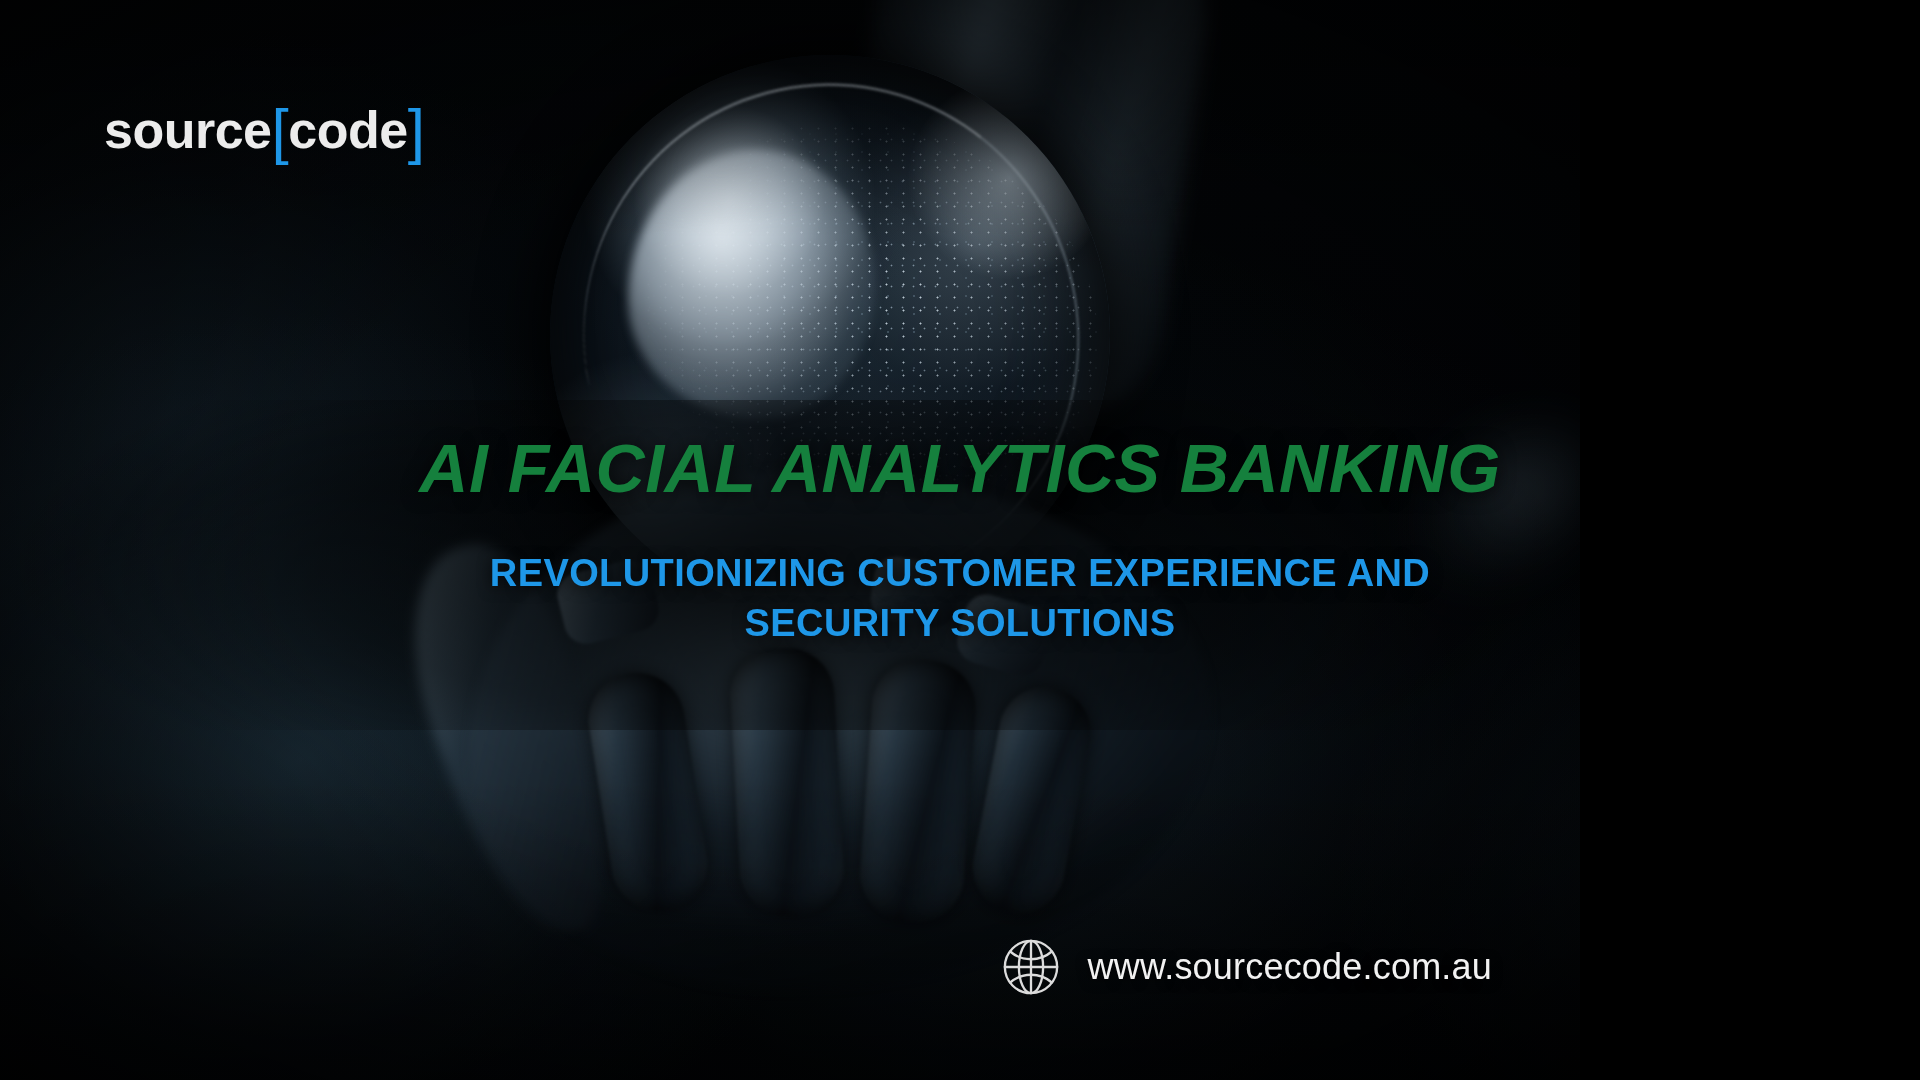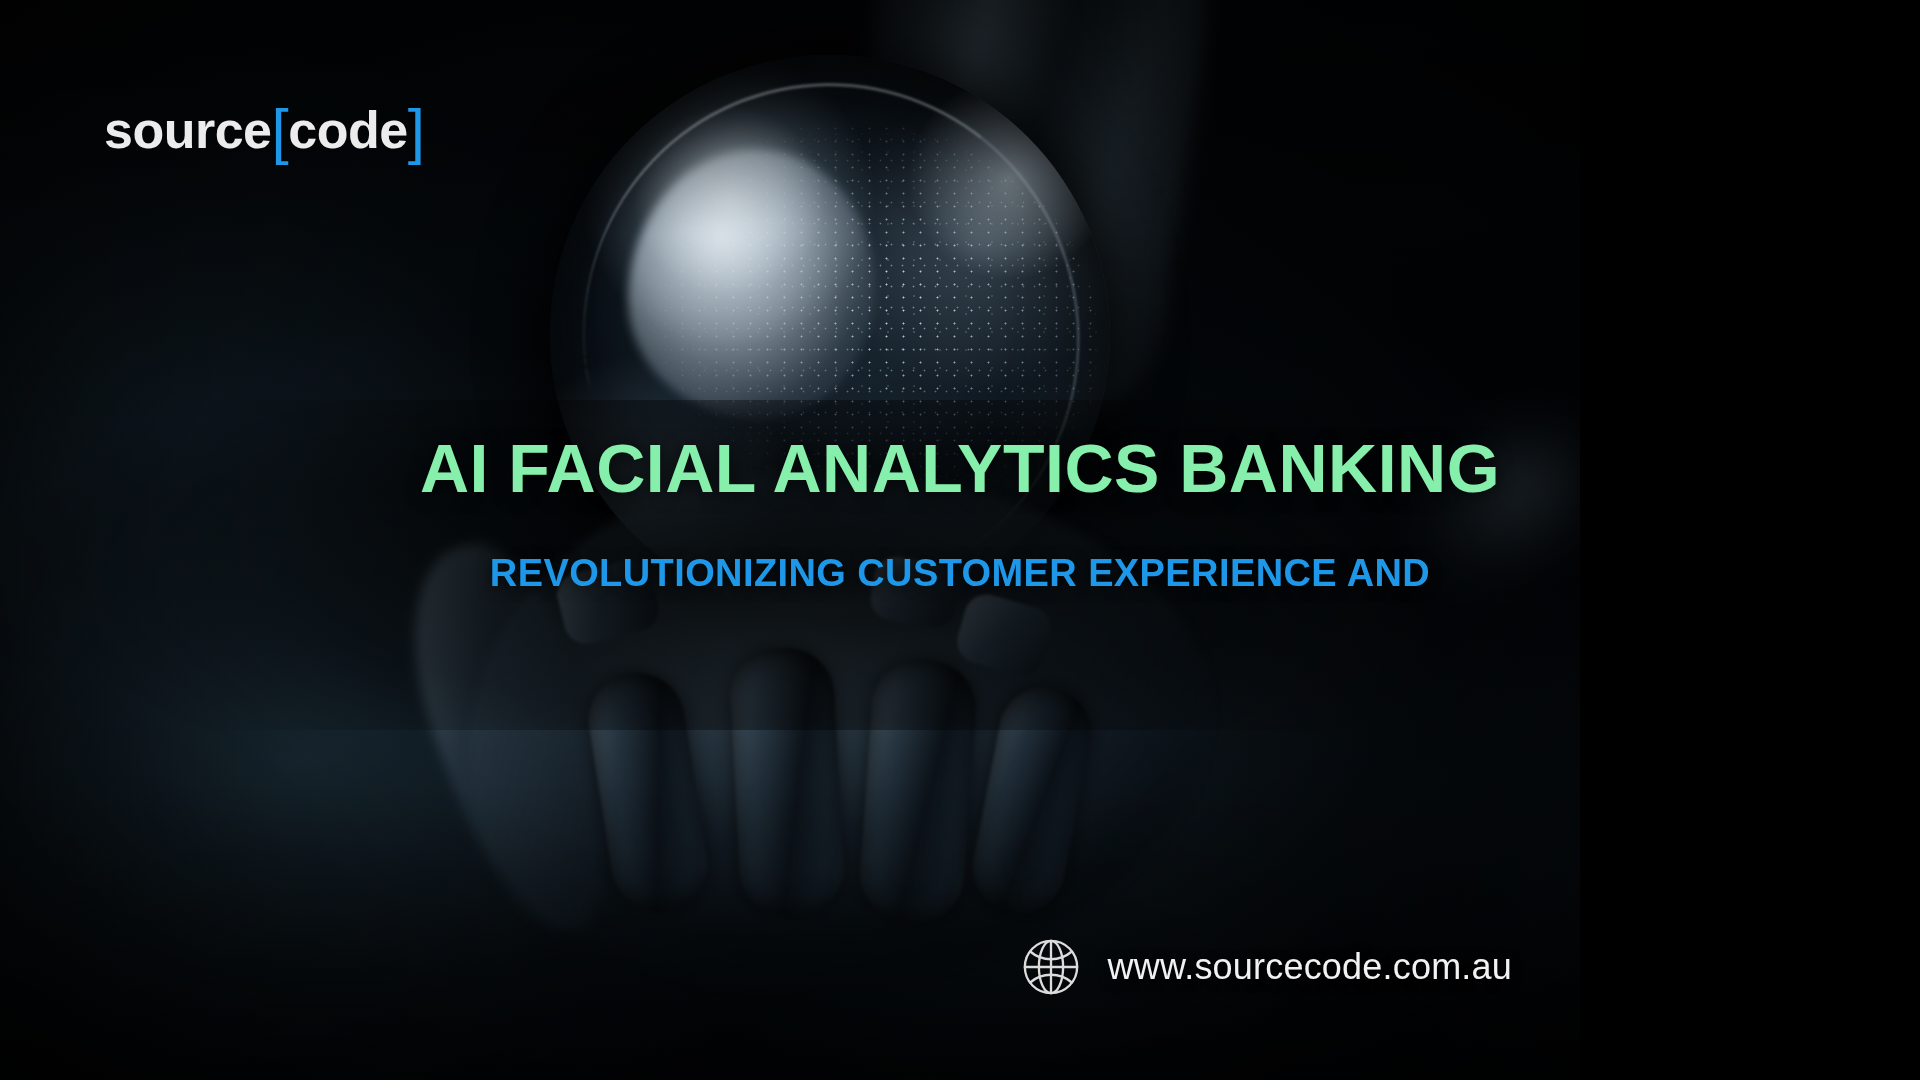--- a/index.html
+++ b/index.html
@@ -234,43 +234,44 @@
   .headline-block {
     position: absolute;
     left: 0;
     top: 432px;
     width: 1920px;
     text-align: center;
     z-index: 5;
   }
   .headline {
     margin: 0;
-    color: #86efac;
+    color: #15803d;
     font-size: 68px;
     font-weight: 700;
     letter-spacing: 0.5px;
     line-height: 1.06;
     text-transform: uppercase;
     text-shadow: 0 2px 18px rgba(0,0,0,0.75);
+    font-style: italic;
   }
   .subheadline {
     margin: 44px 0 0 0;
     color: #1E97E8;
     font-size: 38px;
     font-weight: 700;
     letter-spacing: 0.4px;
     line-height: 1.32;
     text-transform: uppercase;
     text-shadow: 0 2px 14px rgba(0,0,0,0.7);
   }
   .subheadline .line { display: block; }
 
   .footer {
     position: absolute;
-    right: 68px;
+    right: 88px;
     bottom: 82px;
     display: flex;
     align-items: center;
     gap: 26px;
     z-index: 5;
   }
   .globe-icon { width: 62px; height: 62px; display: block; flex: 0 0 auto; }
   .site-url {
     color: #f2f2f2;
     font-size: 36px;
@@ -317,20 +318,21 @@
   <div class="bg-layer vignette"></div>
 
   <div class="logo">
     <span>source</span><span class="bracket">[</span><span>code</span><span class="bracket">]</span>
   </div>
 
   <div class="headline-block">
     <h1 class="headline">AI FACIAL ANALYTICS BANKING</h1>
     <h2 class="subheadline">
       <span class="line">REVOLUTIONIZING CUSTOMER EXPERIENCE AND</span>
+      <span class="line">SECURITY SOLUTIONS</span>
     </h2>
   </div>
 
   <div class="footer">
     <span>
       <svg class="globe-icon" viewBox="0 0 64 64" fill="none" stroke="#dcdcdc" stroke-width="2.4" stroke-linecap="round">
         <circle cx="32" cy="32" r="27"></circle>
         <ellipse cx="32" cy="32" rx="12.5" ry="27"></ellipse>
         <line x1="32" y1="5" x2="32" y2="59"></line>
         <line x1="5" y1="32" x2="59" y2="32"></line>

